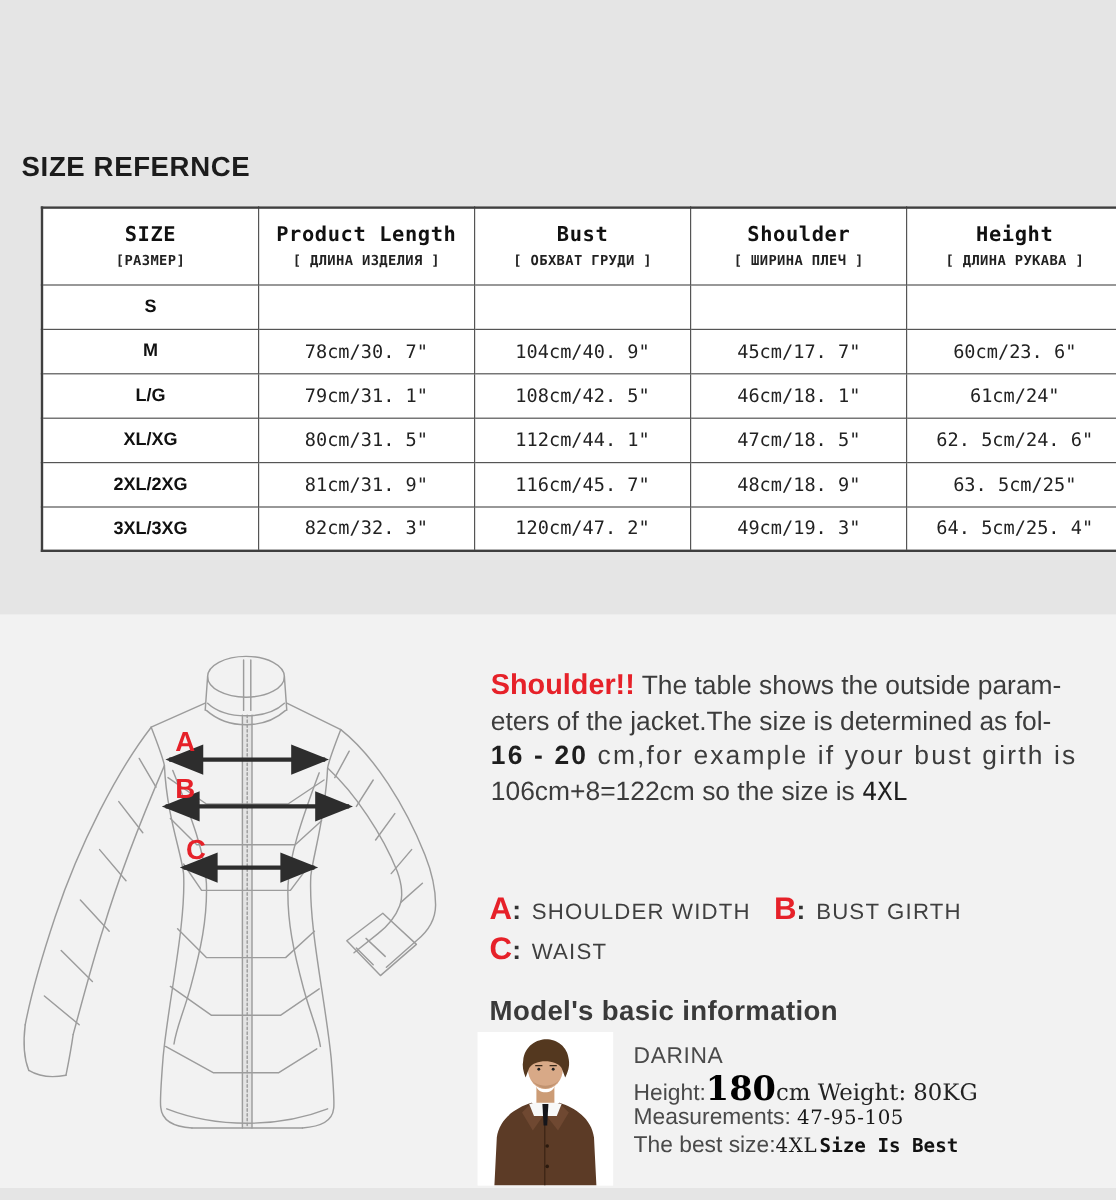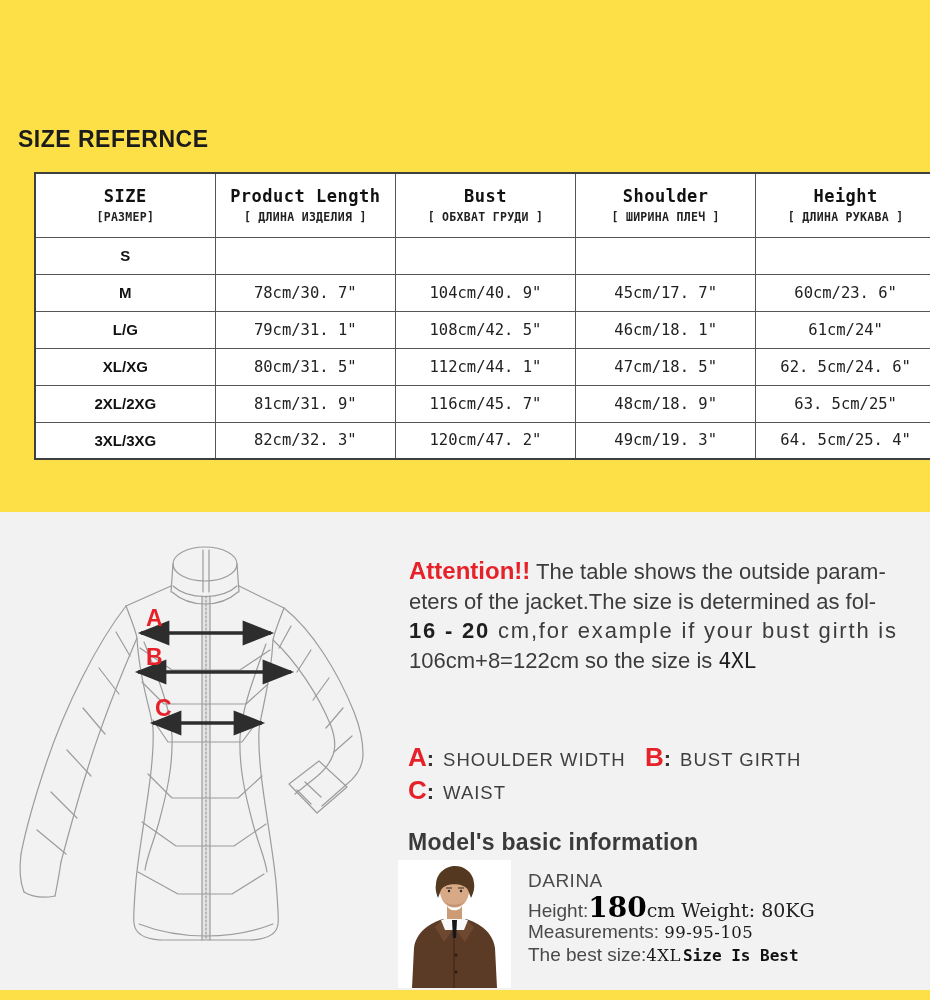--- a/index.html
+++ b/index.html
@@ -1,19 +1,19 @@
 <!DOCTYPE html>
 <html><head>
 <meta charset="utf-8">
 <style>
   * { margin:0; padding:0; box-sizing:border-box; }
   html,body { background:#ffffff; }
   .page {
     position:relative; width:930px; height:1000px; overflow:hidden;
-    background:#fde047; font-family:"Liberation Sans", sans-serif;text-decoration:underline;
+    background:#e5e5e5; font-family:"Liberation Sans", sans-serif;text-decoration:underline;
   }
   .gray-section {
     position:absolute; left:0; top:512px; width:930px; height:478px;
     background:#f2f2f2;
   }
   .page-title {
     position:absolute; left:18px; top:126px;
     font-size:23px; font-weight:bold; letter-spacing:0.5px; color:#1c1c1c;
   }
   
@@ -213,21 +213,21 @@
       <text class="diag-label" x="146" y="145">B</text>
     </g>
     <g>
       <line class="arrow" x1="153" y1="203" x2="262" y2="203" marker-start="url(#arr)" marker-end="url(#arr)"></line>
       <text class="diag-label" x="155" y="196">C</text>
     </g>
   </svg>
 
   <div class="attention">
     <div class="att-line">
-      <span class="att-label">Attention!!</span><span> The table shows the outside param-</span>
+      <span class="att-label">Shoulder!!</span><span> The table shows the outside param-</span>
     </div>
     <div class="att-line">eters of the jacket.The size is determined as fol-</div>
     <div class="att-line att-ls">
       <span class="att-num">16 - 20</span><span> cm,for example if your bust girth is</span>
     </div>
     <div class="att-line">
       <span>106cm+8=122cm so the size is </span><span class="att-size">4XL</span>
     </div>
   </div>
 
@@ -262,19 +262,19 @@
       <circle cx="51" cy="31" r="1.2" fill="#222"></circle>
       <circle cx="63" cy="31" r="1.2" fill="#222"></circle>
     </svg>
   </div>
 
   <div class="model-line ml-name">DARINA</div>
   <div class="model-line ml-height">
     <span class="lbl-sans">Height:</span><span class="val-big">180</span><span class="val-serif">cm </span><span class="val-serif">Weight:  80KG</span>
   </div>
   <div class="model-line ml-meas">
-    <span class="lbl-sans">Measurements: </span><span class="val-serif-sm">99-95-105</span>
+    <span class="lbl-sans">Measurements: </span><span class="val-serif-sm">47-95-105</span>
   </div>
   <div class="model-line ml-best">
     <span class="lbl-sans">The best size:</span><span class="val-serif-sm">4XL</span><span class="val-mono-bold">Size Is Best</span>
   </div>
 
 </div>
 
 </body></html>

